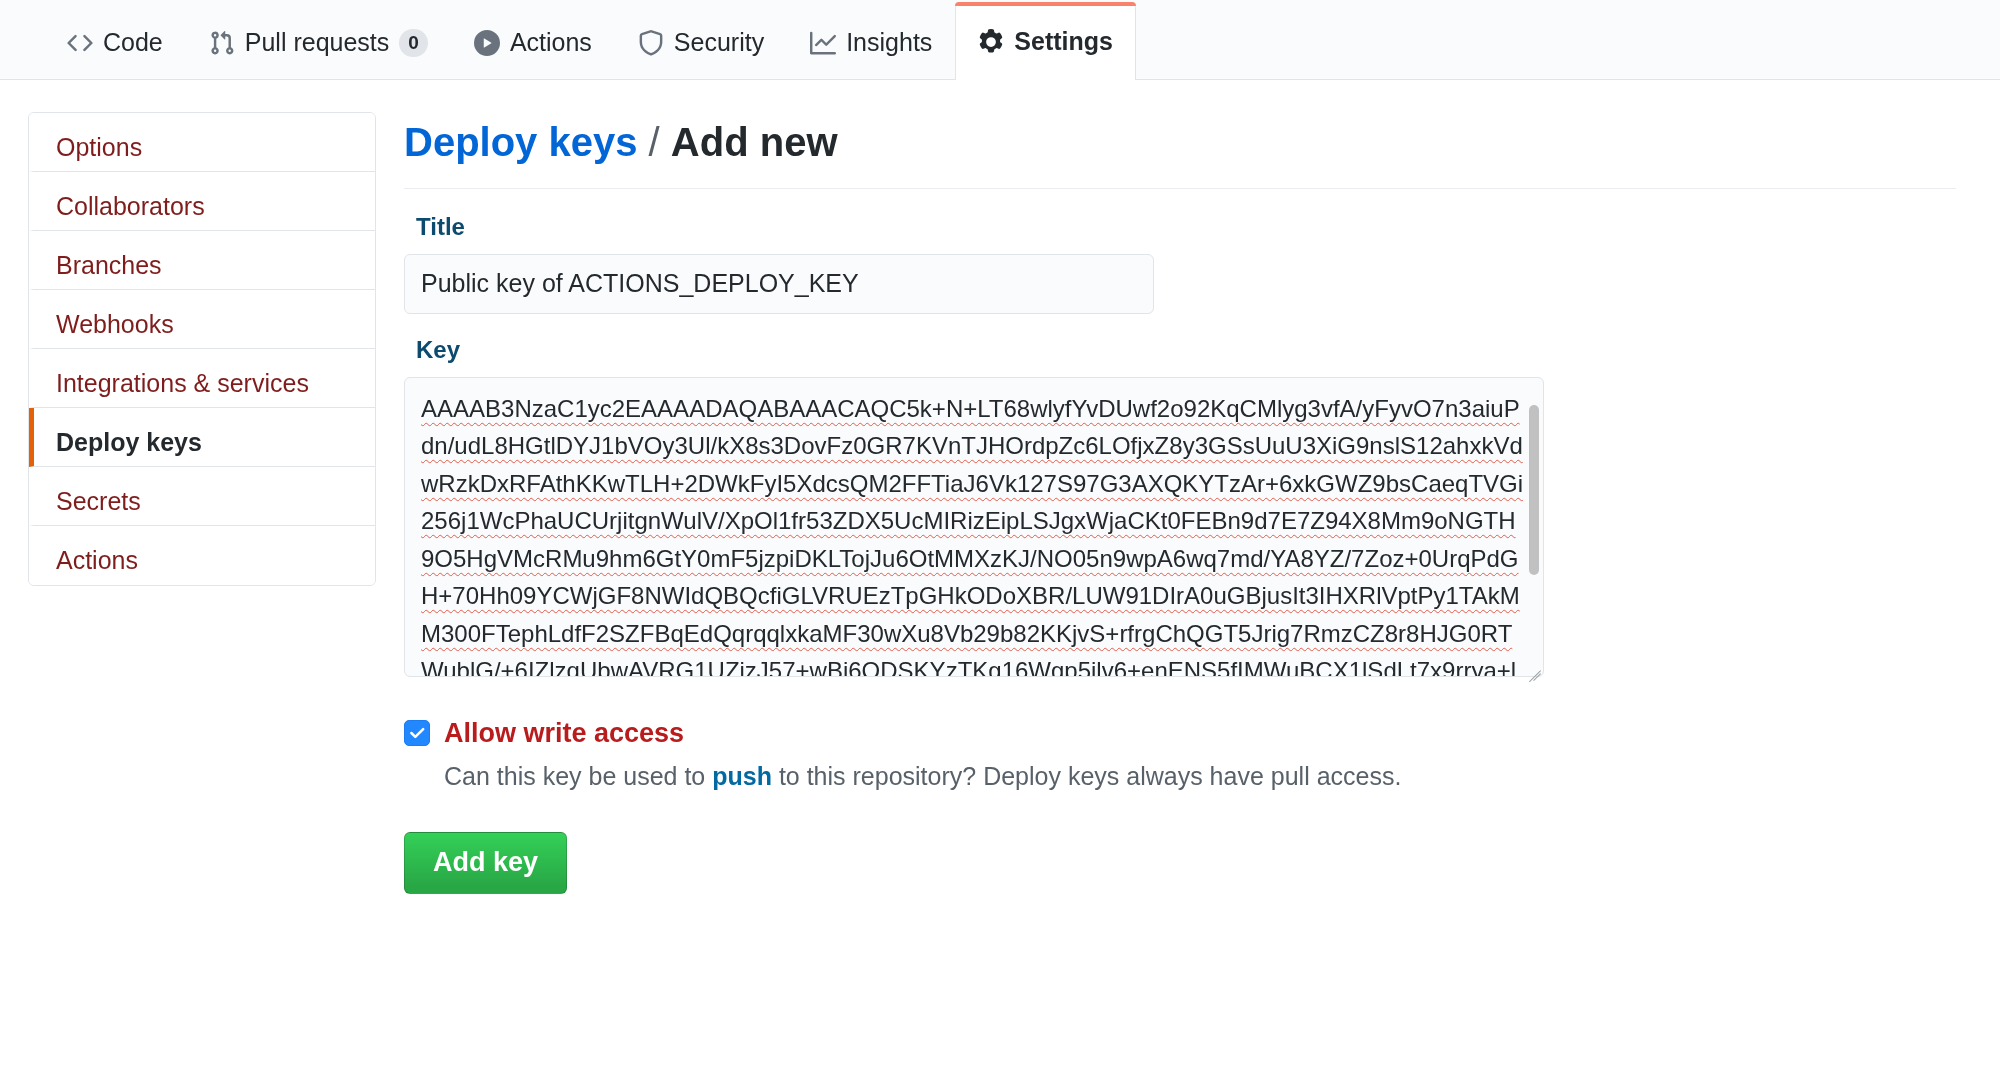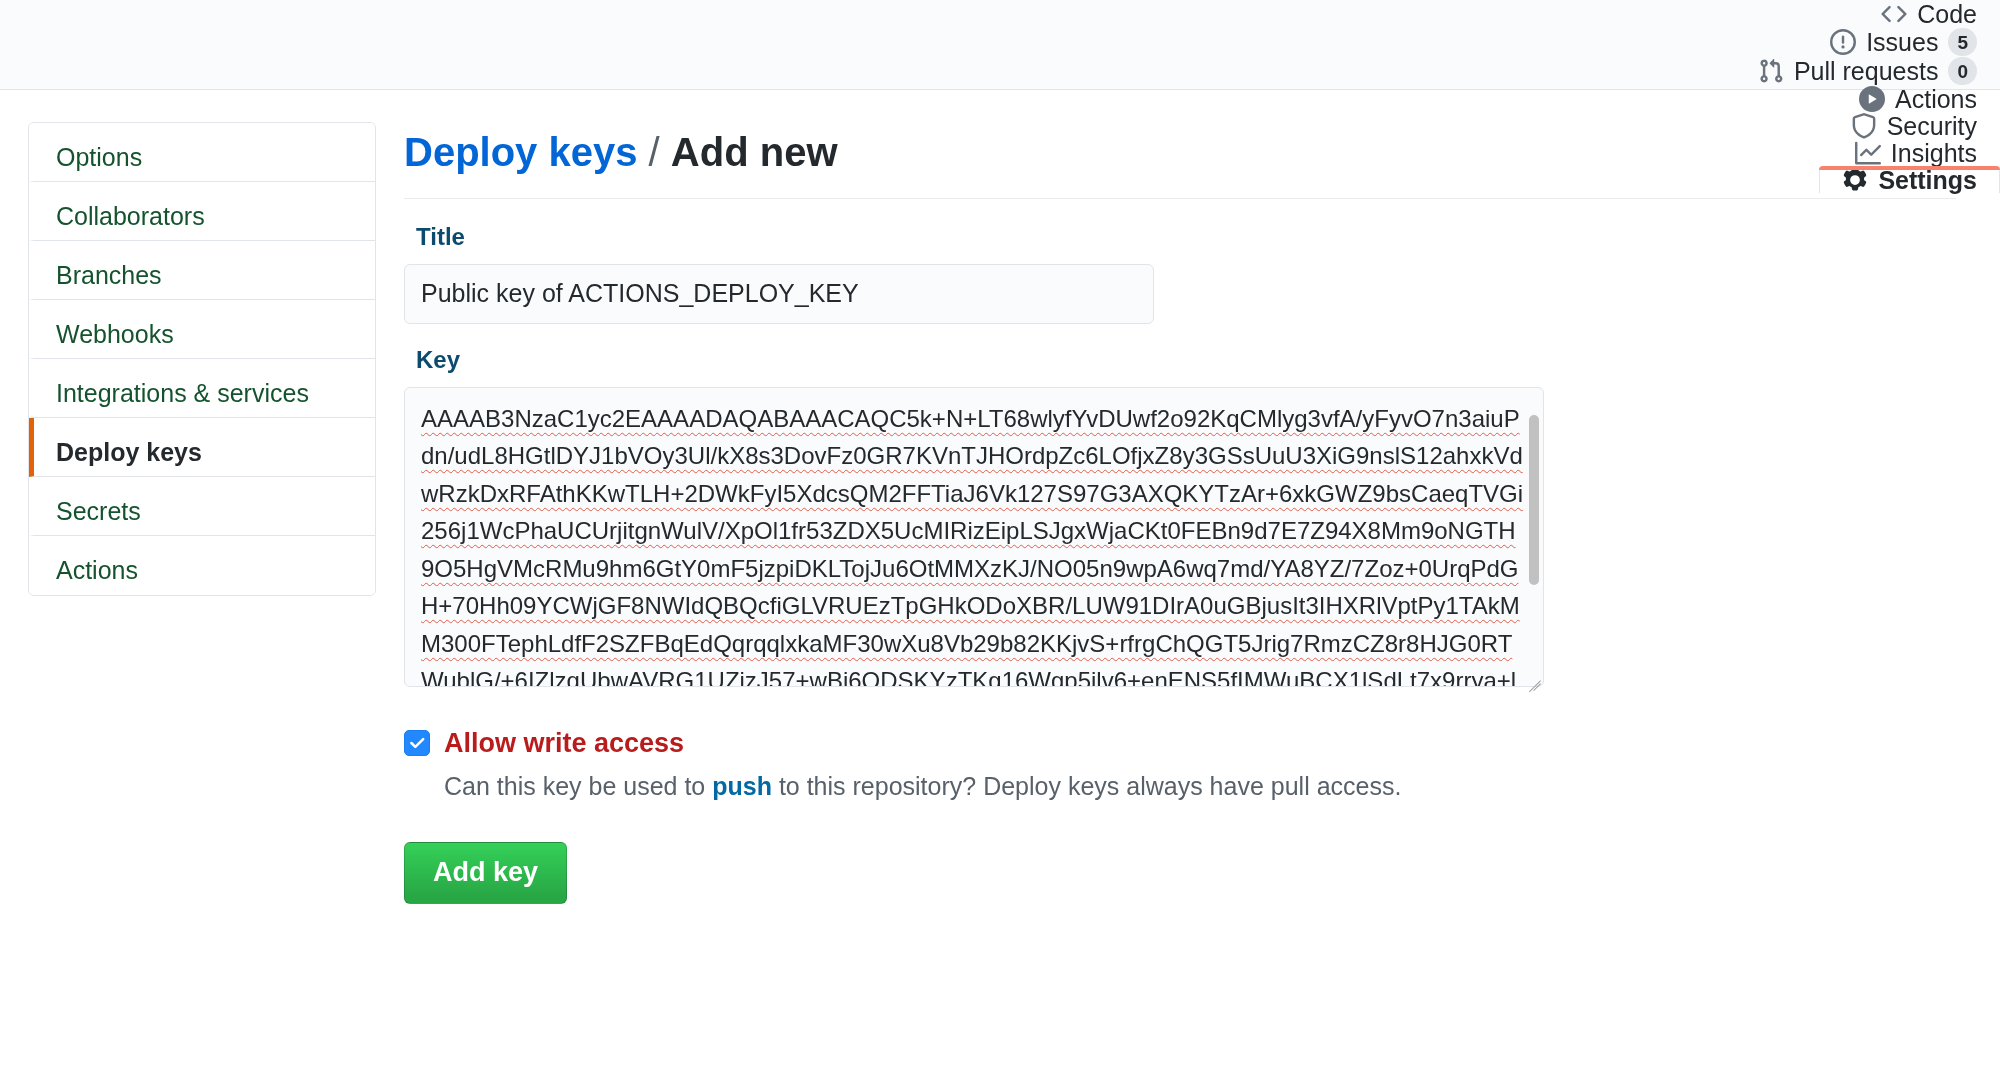--- a/index.html
+++ b/index.html
@@ -13,28 +13,27 @@
     height: 1090px;
     background: #ffffff;
     font-family: "Liberation Sans", "DejaVu Sans", sans-serif;
     color: #24292e;
     overflow: hidden;
     position: relative;
   }
 
   
   .repo-nav {
-    height: 90px;
+    height: 80px;
     background: #fafbfc;
     border-bottom: 1px solid #e1e4e8;
     display: flex;
     align-items: flex-end;
     padding-left: 44px;
     position: relative;
-    flex-direction: column;
   }
   .nav-tab {
     display: flex;
     align-items: center;
     gap: 10px;
     height: 74px;
     padding: 0 22px;
     font-size: 25px;
     line-height: 1;
     color: #24292e;
@@ -106,21 +105,21 @@
     overflow: hidden;
     background: #ffffff;
     margin-top: 0;
     align-self: flex-start;
   }
   .side-item {
     display: block;
     padding: 18px 22px;
     font-size: 25px;
     line-height: 1.3;
-    color: #14532d;
+    color: #7f1d1d;
     text-decoration: none;
     border-bottom: 1px solid #e1e4e8;
     border-left: 5px solid transparent;
     cursor: pointer;
     background: #ffffff;
     height: 59px;
   }
   .side-item:last-child { border-bottom: none; }
   .side-item.selected {
     color: #24292e;
@@ -285,29 +284,20 @@
 
   <a class="nav-tab">
     <span class="nav-icon">
       <svg width="26" height="26" viewBox="0 0 16 16" fill="currentColor" aria-hidden="true">
         <path d="M4.72 3.22a.75.75 0 011.06 1.06L2.06 8l3.72 3.72a.75.75 0 11-1.06 1.06L.47 8.53a.75.75 0 010-1.06l4.25-4.25zm6.56 0a.75.75 0 10-1.06 1.06L13.94 8l-3.72 3.72a.75.75 0 101.06 1.06l4.25-4.25a.75.75 0 000-1.06l-4.25-4.25z"></path>
       </svg>
     </span>
     <span>Code</span>
   </a>
 
-  <a class="nav-tab">
-    <span class="nav-icon">
-      <svg width="26" height="26" viewBox="0 0 16 16" fill="currentColor" aria-hidden="true">
-        <path d="M8 1.5a6.5 6.5 0 100 13 6.5 6.5 0 000-13zM0 8a8 8 0 1116 0A8 8 0 010 8zm9 3a1 1 0 11-2 0 1 1 0 012 0zm-.25-6.25a.75.75 0 00-1.5 0v3.5a.75.75 0 001.5 0v-3.5z"></path>
-      </svg>
-    </span>
-    <span>Issues</span>
-    <span class="counter">5</span>
-  </a>
 
   <a class="nav-tab">
     <span class="nav-icon">
       <svg width="26" height="26" viewBox="0 0 16 16" fill="currentColor" aria-hidden="true">
         <path d="M7.177 3.073L9.573.677A.25.25 0 0110 .854v4.792a.25.25 0 01-.427.177L7.177 3.427a.25.25 0 010-.354zM3.75 2.5a.75.75 0 100 1.5.75.75 0 000-1.5zm-2.25.75a2.25 2.25 0 113 2.122v5.256a2.251 2.251 0 11-1.5 0V5.372A2.25 2.25 0 011.5 3.25zM11 2.5h-1V4h1a1 1 0 011 1v5.628a2.251 2.251 0 101.5 0V5A2.5 2.5 0 0011 2.5zm1 10.25a.75.75 0 111.5 0 .75.75 0 01-1.5 0zM3.75 12a.75.75 0 100 1.5.75.75 0 000-1.5z"></path>
       </svg>
     </span>
     <span>Pull requests</span>
     <span class="counter">0</span>
   </a>

